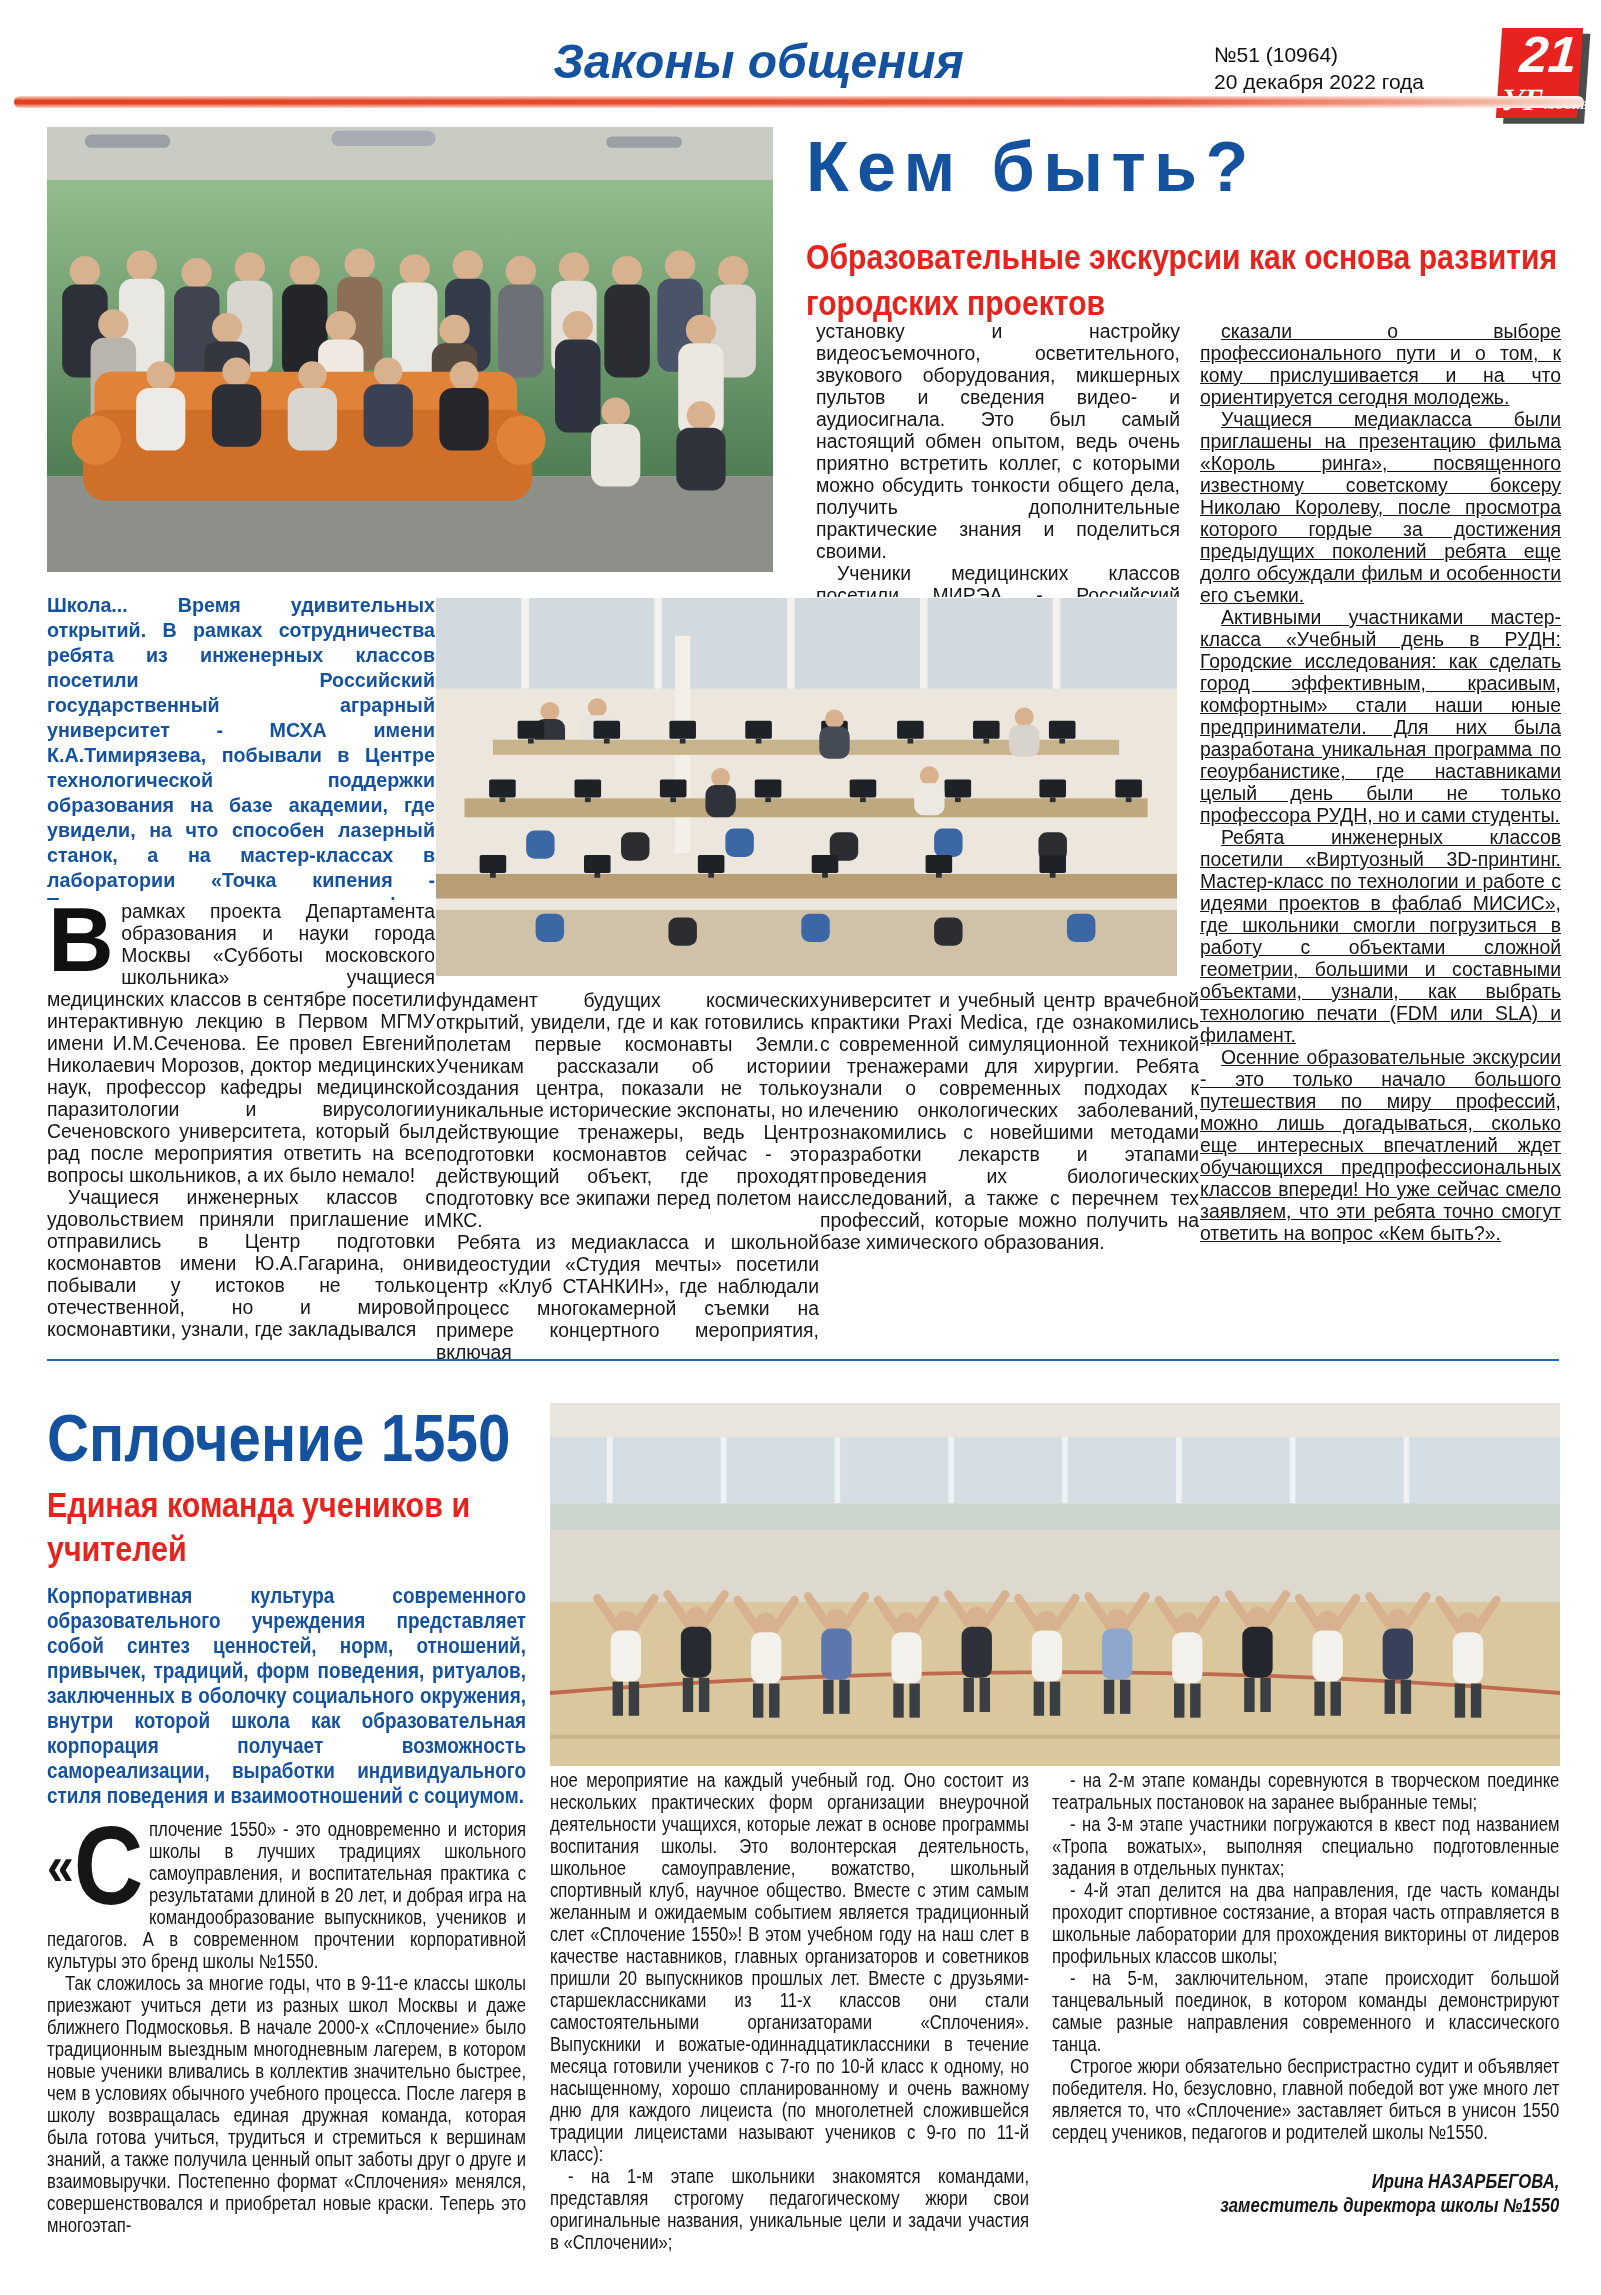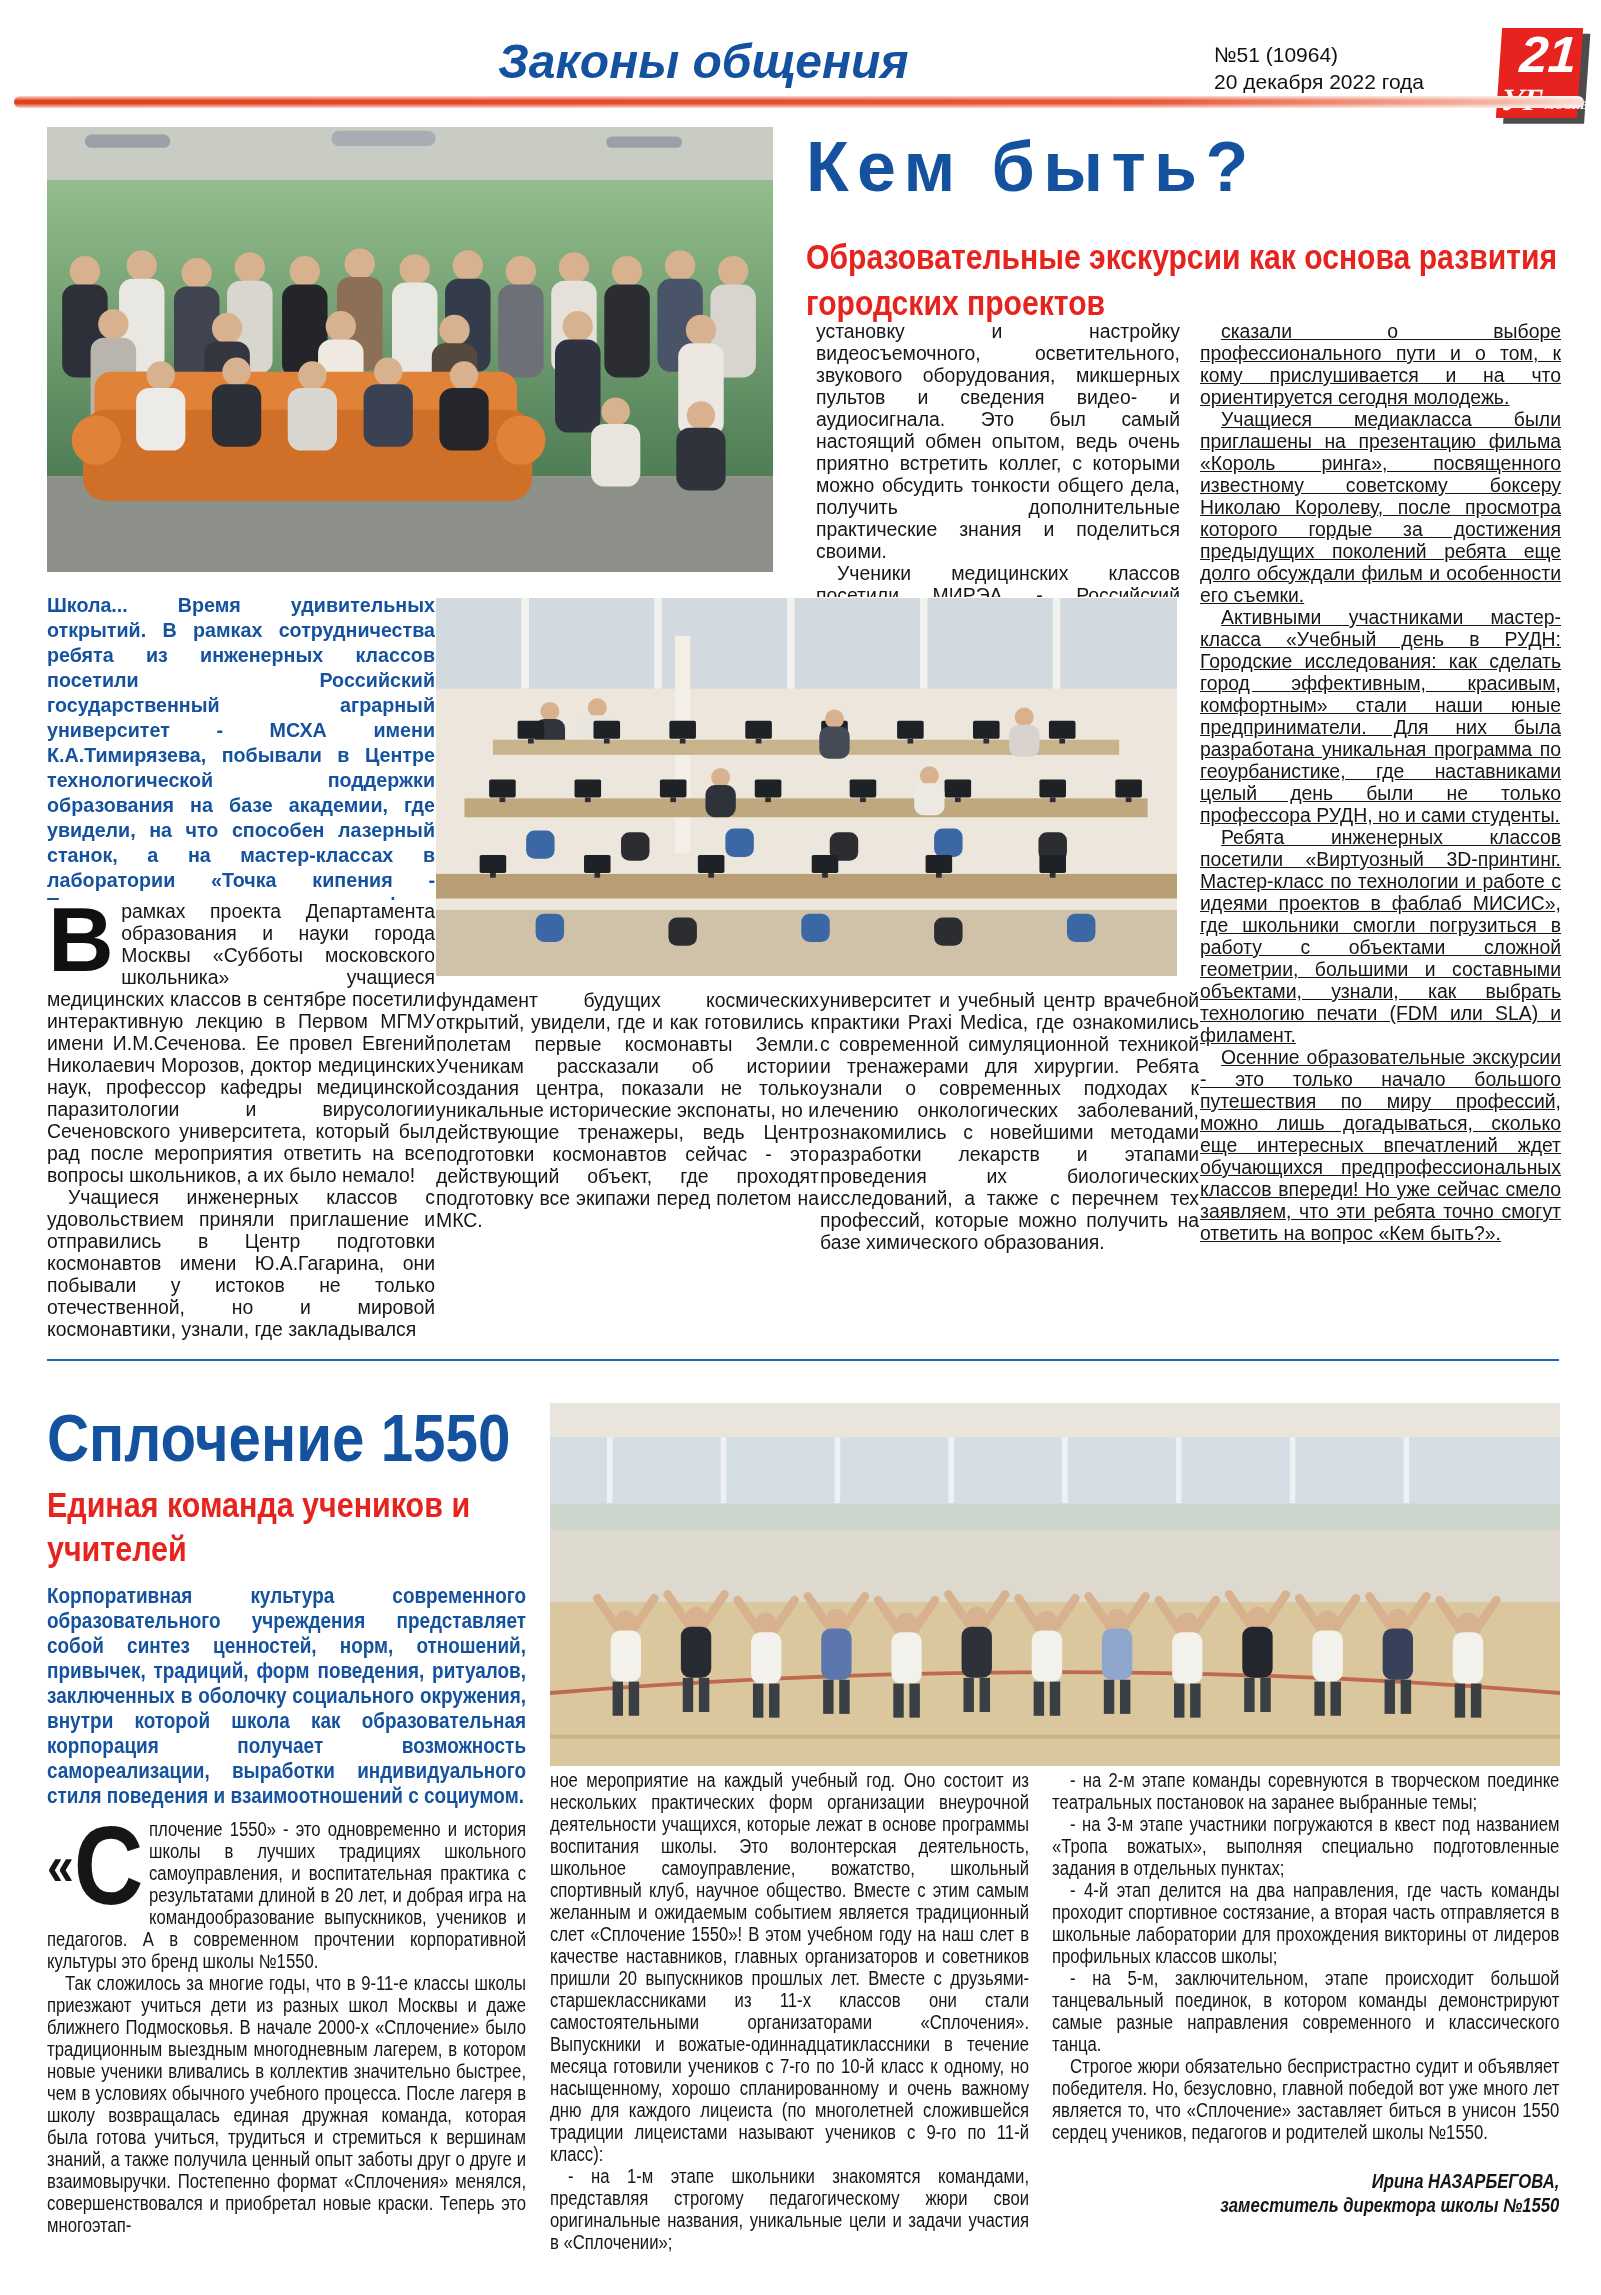--- a/index.html
+++ b/index.html
@@ -8,21 +8,21 @@
     position:relative; width:1601px; height:2295px; margin:0 auto;
     background:#ffffff; overflow:hidden;
     font-family:"Liberation Sans","DejaVu Sans",sans-serif;
     color:var(--text,#161616);
   }
   .abs { position:absolute; }
 
   
   .rubric {
     font-style:italic; font-weight:700; font-size:48px; line-height:1;
-    color:var(--accent_blue,#14529f); 
+    color:var(--accent_blue,#14529f); text-align:center;
   }
   .issue-block { font-size:21px; line-height:26.5px; color:#111; }
   .logo-box {
     background:var(--logo_red,#e6231f); color:#fff;
     transform:skewX(-4deg);
     box-shadow:7.6px 5.7px 0 rgba(45,45,45,.85);
     padding:2.8px 4.7px 3.8px 4.7px;
     display:flex; flex-direction:column; justify-content:space-between;
   }
   .logo-num { font-style:italic; font-weight:700; font-size:51px; line-height:.95; text-align:right; }
@@ -245,20 +245,21 @@
     <p class="drop">
       <span class="dc1">В</span><span>рамках проекта Департамента образования и науки города Москвы «Субботы московского школьника» учащиеся медицинских классов в сентябре посетили интерактивную лекцию в Первом МГМУ имени И.М.Сеченова. Ее провел Евгений Николаевич Морозов, доктор медицинских наук, профессор кафедры медицинской паразитологии и вирусологии Сеченовского университета, который был рад после мероприятия ответить на все вопросы школьников, а их было немало!</span>
     </p>
     <div class="rest">
         <p>Учащиеся инженерных классов с удовольствием приняли приглашение и отправились в Центр подготовки космонавтов имени Ю.А.Гагарина, они побывали у истоков не только отечественной, но и мировой космонавтики, узнали, где закладывался</p>
       </div>
   </div>
 
   <div class="abs body-col cont clip" style="left:436px;top:989px;width:383px;height:370px;">
       <p>фундамент будущих космических открытий, увидели, где и как готовились к полетам первые космонавты Земли. Ученикам рассказали об истории создания центра, показали не только уникальные исторические экспонаты, но и действующие тренажеры, ведь Центр подготовки космонавтов сейчас - это действующий объект, где проходят подготовку все экипажи перед полетом на МКС.</p>
+      <p>Ребята из медиакласса и школьной видеостудии «Студия мечты» посетили центр «Клуб СТАНКИН», где наблюдали процесс многокамерной съемки на примере концертного мероприятия, включая</p>
     </div>
 
   <div class="abs body-col cont clip" style="left:820px;top:989px;width:379px;height:370px;">
       <p>университет и учебный центр врачебной практики Praxi Medica, где ознакомились с современной симуляционной техникой и тренажерами для хирургии. Ребята узнали о современных подходах к лечению онкологических заболеваний, ознакомились с новейшими методами разработки лекарств и этапами проведения их биологических исследований, а также с перечнем тех профессий, которые можно получить на базе химического образования.</p>
     </div>
 
   <div class="abs divider" style="left:47px;top:1359px;width:1512px;height:2.4px;"></div>
 
   <div class="abs headline" style="left:47px;top:1406px;width:631px;font-size:67px;transform:scaleX(0.87);transform-origin:0 0;">Сплочение 1550</div>
 

